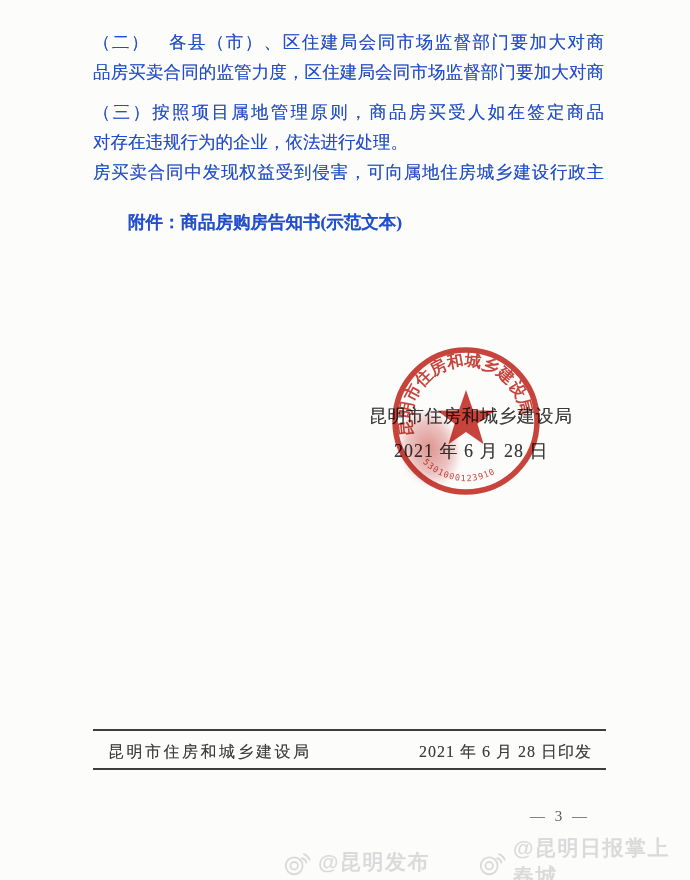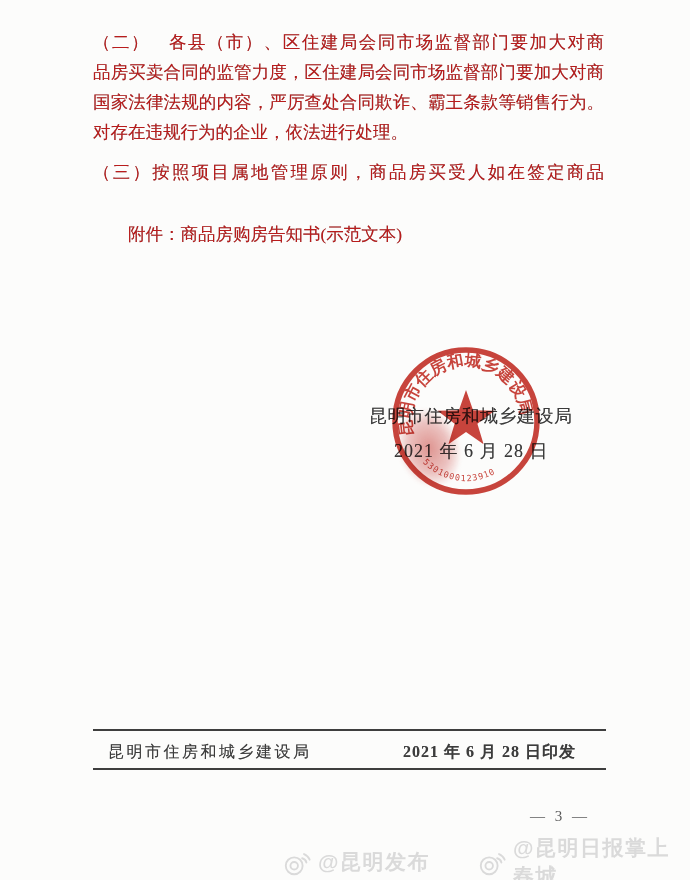--- a/index.html
+++ b/index.html
@@ -13,27 +13,27 @@
     overflow: hidden;
   }
   .page { position: absolute; inset: 0; }
 
   
   .body-text {
     position: absolute;
     left: 93px; top: 27px; width: 511px;
     font-size: 17.5px;
     line-height: 30px;
-    color: #b91c1c;
+    color: #1d4ed8;
     text-shadow: 0 0 0.6px rgba(70,70,70,.55);
   }
   .bline { text-align: justify; text-align-last: justify; white-space: nowrap; }
   .bline.last { text-align-last: left; }
   .para2 { margin-top: 10px; }
-  .attach { margin-top: 32px; }
+  .attach { margin-top: 20px; font-weight: bold; }
 
   
   .sig-agency {
     position: absolute; left: 369px; top: 404px;
     font-size: 18px; letter-spacing: 0.5px; color: #3a3a3a;
     text-shadow: 0 0 0.6px rgba(70,70,70,.55);
   }
   .sig-date {
     position: absolute; left: 394px; top: 439px;
     font-size: 18px; letter-spacing: 1px; color: #3a3a3a;
@@ -58,21 +58,21 @@
   .footer-rule { position: absolute; left: 93px; width: 513px; height: 2px; background: #3e3e3e; }
   .footer-rule.top { top: 729px; }
   .footer-rule.bottom { top: 768px; }
   .footer-row {
     position: absolute; left: 93px; top: 740px; width: 513px; height: 24px;
     font-size: 16px; color: #3c3c3c;
     display: flex; justify-content: space-between; align-items: center;
     text-shadow: 0 0 0.5px rgba(70,70,70,.5);
   }
   .footer-issuer { margin-left: 15px; letter-spacing: 2.5px; }
-  .footer-printdate { margin-right: 30px; letter-spacing: 1px; font-weight: bold; }
+  .footer-printdate { margin-right: 14px; letter-spacing: 1px; }
 
   
   .page-number {
     position: absolute; left: 505px; top: 808px; width: 110px;
     text-align: center; font-size: 15px; letter-spacing: 3px; color: #5a5a5a;
   }
 
   
   .watermark {
     position: absolute; top: 845px; height: 34px;
@@ -86,23 +86,23 @@
   .wb-icon { width: 30px; height: 30px; flex: 0 0 auto; }
 </style>
 </head>
 <body>
 
 <div class="page">
 
   <div class="body-text">
     <div class="bline">（二）　各县（市）、区住建局会同市场监督部门要加大对商</div>
     <div class="bline">品房买卖合同的监管力度，区住建局会同市场监督部门要加大对商</div>
-    <div class="bline">国家法律法规的内容，严厉查处合同欺诈、霸王条款等销售行为。</div>
+    <div class="bline para2">（三）按照项目属地管理原则，商品房买受人如在签定商品</div>
     <div class="bline last">对存在违规行为的企业，依法进行处理。</div>
-    <div class="bline para2">（三）按照项目属地管理原则，商品房买受人如在签定商品</div>
+    <div class="bline">房买卖合同中发现权益受到侵害，可向属地住房城乡建设行政主</div>
     <div class="bline last attach" style="text-indent:2em;">附件：商品房购房告知书(示范文本)</div>
   </div>
 
   <div class="sig-agency">昆明市住房和城乡建设局</div>
   <div class="sig-date">2021 年 6 月 28 日</div>
 
   <div class="seal">
     <svg viewBox="0 0 170 170" xmlns="http://www.w3.org/2000/svg">
       <defs>
         <path id="arcTop" d="M 31.9,99.2 A 55,55 0 1 1 138.1,99.2" fill="none"></path>

